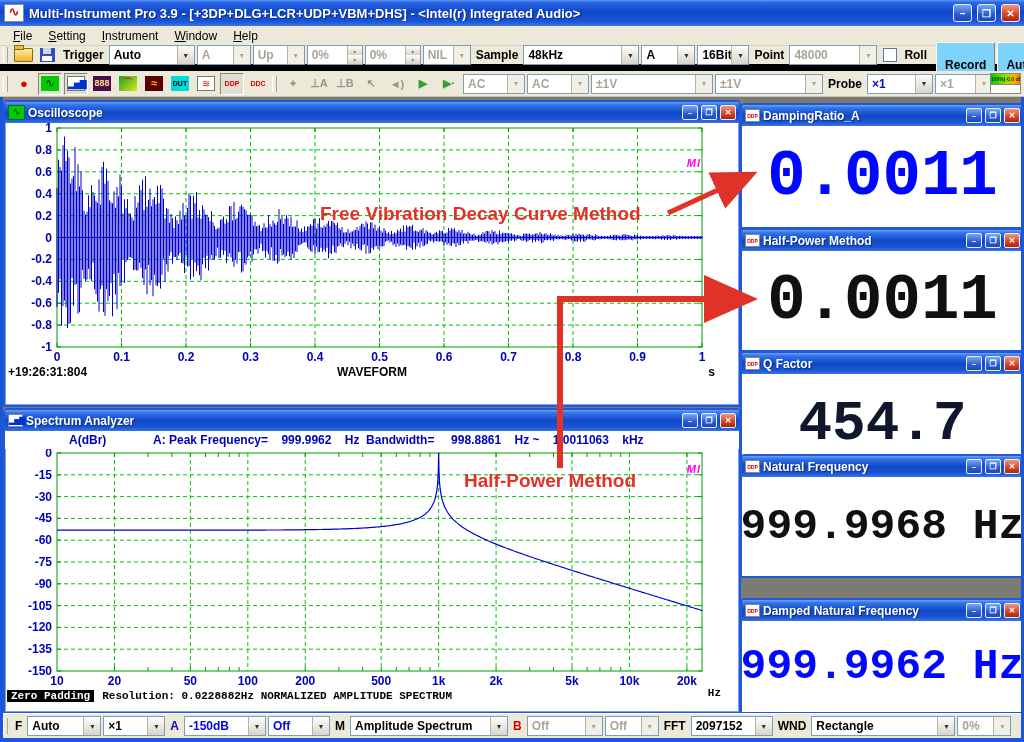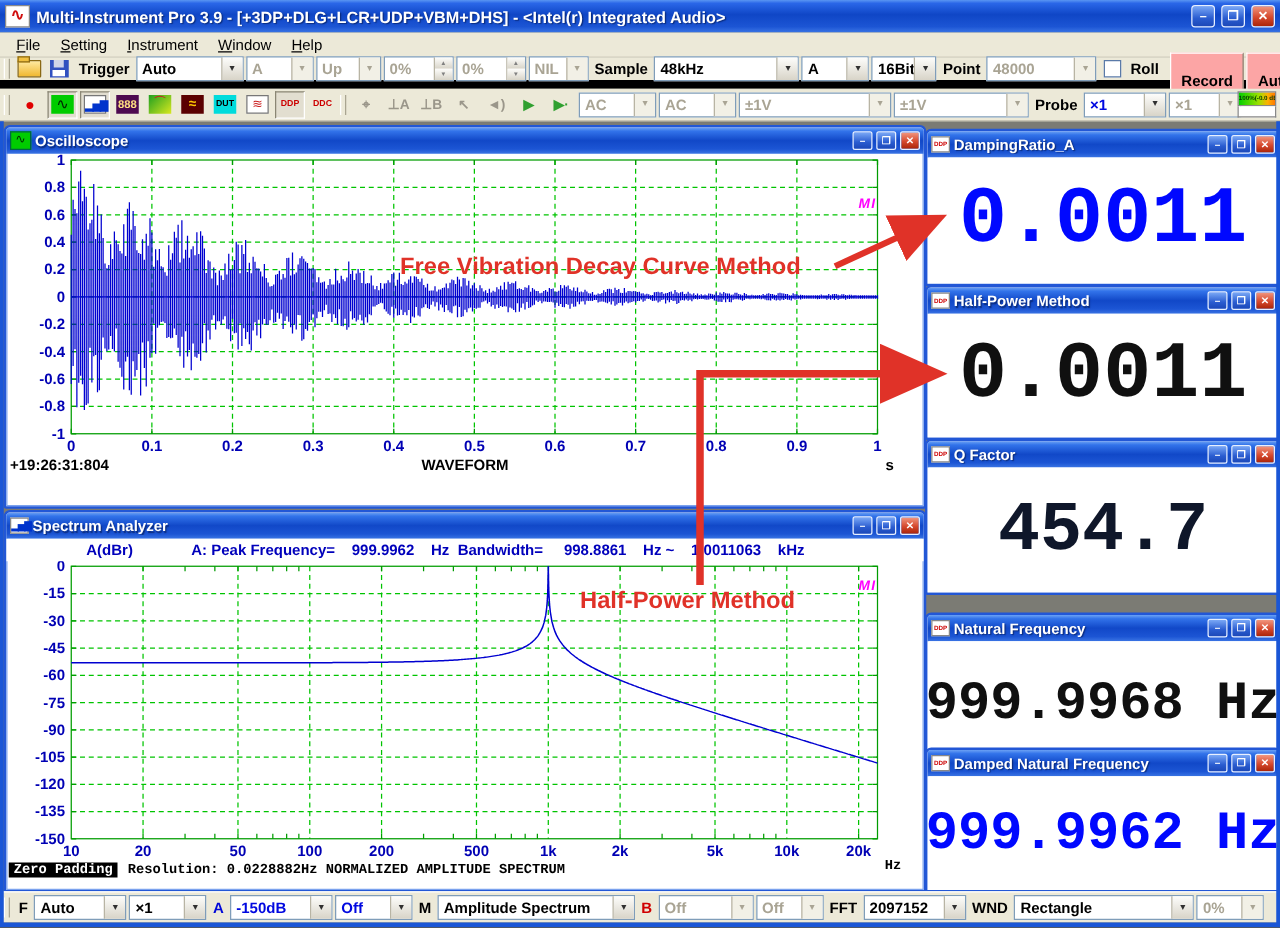--- a/index.html
+++ b/index.html
@@ -25,21 +25,21 @@
   .lab{font-size:12px;font-weight:bold;color:#000;padding:0 3px;white-space:nowrap;flex:0 0 auto;}
   .lab.blue{color:#0008d8;} .lab.red{color:#d00000;}
   .combo{display:flex;align-items:stretch;background:#fff;border:1px solid #7f9db9;height:20px;font-size:12px;font-weight:bold;box-sizing:border-box;flex:0 0 auto;}
   .cval{flex:1;padding:2px 3px 0 4px;white-space:nowrap;overflow:hidden;color:#000;}
   .cval.blue{color:#0008e0;}
   .carr{width:16px;background:linear-gradient(180deg,#fdfdfb,#d8d4c8);border-left:1px solid #b8b4a4;display:flex;align-items:center;justify-content:center;font-size:7px;color:#303030;}
   .combo.dis .cval{color:#a9a494;} .combo.dis .carr{color:#a9a494;background:#f2f0e6;}
   .spinner{display:flex;align-items:stretch;background:#fff;border:1px solid #7f9db9;height:20px;font-size:12px;font-weight:bold;box-sizing:border-box;flex:0 0 auto;}
   .sarrs{display:flex;flex-direction:column;width:14px;border-left:1px solid #b8b4a4;}
   .sarrs span{flex:1;display:flex;align-items:center;justify-content:center;font-size:5px;color:#808080;background:linear-gradient(180deg,#fdfdfb,#d8d4c8);}
-  .tbtn{border:1px solid;border-color:#fff #8a8674 #8a8674 #fff;background:#fca5a5;font-weight:bold;font-size:12px;height:20px;padding:12px 8px;display:flex;align-items:center;flex:0 0 auto;margin-top:19px;}
+  .tbtn{border:1px solid;border-color:#fff #8a8674 #8a8674 #fff;background:#7dd3fc;font-weight:bold;font-size:12px;height:20px;padding:12px 8px;display:flex;align-items:center;flex:0 0 auto;margin-top:19px;}
   .cbxwrap{display:flex;align-items:center;gap:4px;padding:0 4px;flex:0 0 auto;}
   .cbx{width:12px;height:12px;background:#fff;border:1px solid #5a7aa8;}
   .ic-open{width:17px;height:12px;background:linear-gradient(180deg,#ffe9a0,#f0b830);border:1px solid #8a6914;border-radius:1px;position:relative;margin:0 2px;flex:0 0 auto;}
   .ic-open::before{content:"";position:absolute;left:-1px;top:-4px;width:8px;height:3px;background:#f0c040;border:1px solid #8a6914;}
   .ic-save{width:15px;height:14px;background:#3050c0;position:relative;margin:0 3px;flex:0 0 auto;}
   .ic-save::before{content:"";position:absolute;left:3px;top:0;width:8px;height:6px;background:#cfd4e8;}
   .ic-save::after{content:"";position:absolute;left:2px;bottom:1px;width:10px;height:5px;background:#fff;}
   .ibtn{width:24px;height:22px;display:flex;align-items:center;justify-content:center;flex:0 0 auto;}
   .ibtn.active{border:1px solid;border-color:#8a8674 #fff #fff #8a8674;background:#e2ded0;box-sizing:border-box;}
   .gico{color:#9a968a;font-size:11px;font-weight:bold;white-space:nowrap;}
@@ -526,21 +526,21 @@
       <span class="wtitle-text">Q Factor</span>
       <span class="wbtn sm">–</span>
       <span class="wbtn sm">❐</span>
       <span class="wbtn sm close">✕</span>
     </div>
     <div class="ddp-body">
         <span class="ddp-value" style="color: #0f172a; font-size: 56px;">454.7</span>
       </div>
   </div>
 
-  <div class="xpwin" style="left:740px;top:490px;width:281px;height:120px">
+  <div class="xpwin" style="left:740px;top:454px;width:281px;height:120px">
     <div class="wtitle">
       <span class="ddp-ico">DDP</span>
       <span class="wtitle-text">Natural Frequency</span>
       <span class="wbtn sm">–</span>
       <span class="wbtn sm">❐</span>
       <span class="wbtn sm close">✕</span>
     </div>
     <div class="ddp-body">
         <span class="ddp-value" style="color: rgb(16, 16, 16); font-size: 43px;">999.9968 Hz</span>
       </div>

